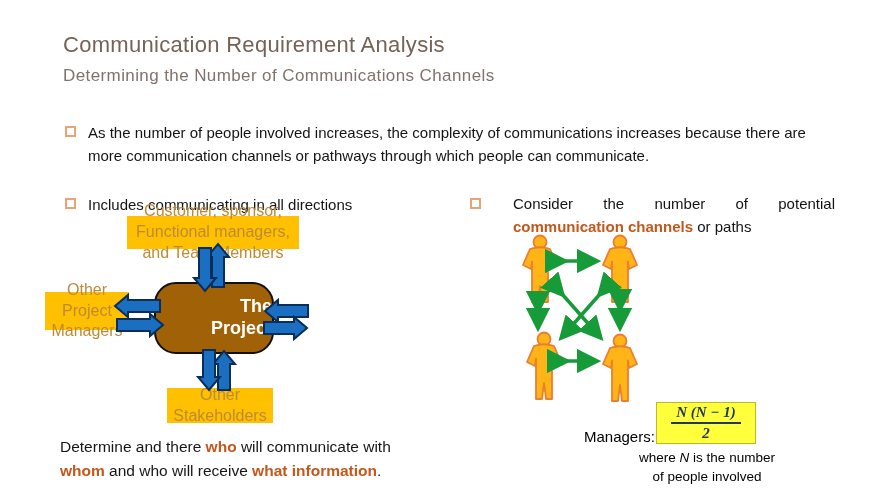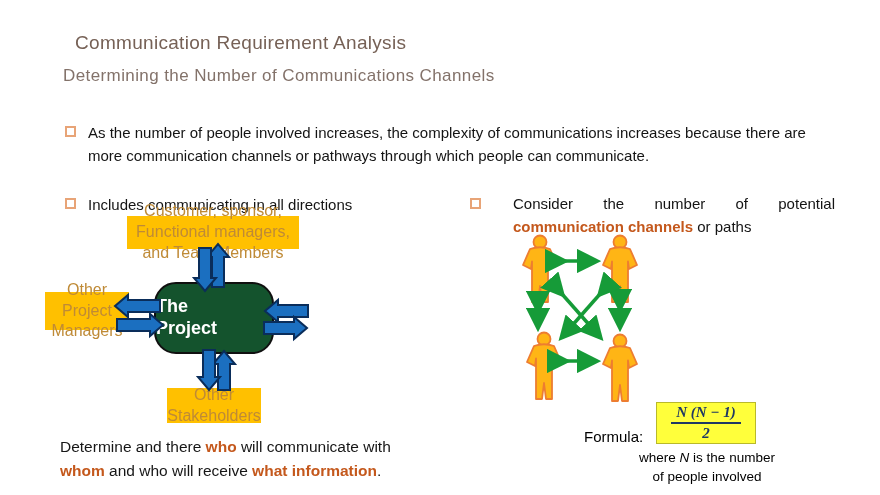--- a/index.html
+++ b/index.html
@@ -1,21 +1,21 @@
 <!DOCTYPE html>
 <html><head>
 <meta charset="utf-8">
 <style>
   html,body { margin:0; padding:0; background:#888; }
   .slide {
     position:relative; width:880px; height:495px; background:#ffffff;
     font-family:"Liberation Sans", sans-serif; overflow:hidden;
   }
   
-  .title { position:absolute; left:75px; top:32px; font-size:19px; color:#766156; letter-spacing:.3px; }
+  .title { position:absolute; left:63px; top:32px; font-size:22px; color:#766156; letter-spacing:.3px; }
   .subtitle { position:absolute; left:63px; top:66px; font-size:17px; color:#83726a; letter-spacing:.4px; }
 
   
   .bullet-sq { position:absolute; width:7px; height:7px; border:2px solid #e8a477; background:transparent; }
   .sq1 { left:65px; top:126px; }
   .sq2 { left:65px; top:198px; }
   .sq3 { left:470px; top:198px; }
   .body-text { color:#141414; font-size:15px; line-height:1.55; }
   .bullet1-text { position:absolute; left:88px; top:121px; width:752px; }
   .bullet2-text { position:absolute; left:88px; top:193px; }
@@ -25,25 +25,25 @@
 
   
   .obox {
     position:absolute; background:#ffc000; color:#bf8a36; font-size:16px; line-height:1.3;
     display:flex; align-items:center; justify-content:center; text-align:center; padding:2px;
     box-sizing:border-box;
   }
   .topbox { left:127px; top:216px; width:172px; height:33px; }
   .leftbox { left:45px; top:292px; width:84px; height:38px; }
   .rightbox { left:299px; top:303px; width:66px; height:36px; }
-  .bottombox { left:167px; top:388px; width:94px; height:35px; }
+  .bottombox { left:167px; top:388px; width:106px; height:35px; }
   .green-box {
     position:absolute; left:154px; top:282px; width:120px; height:72px;
-    background:#14532d; border:2.5px solid #101010; border-radius:22px; box-sizing:border-box;
-    display:flex; flex-direction:column; align-items:flex-start; justify-content:center;
+    background:#a16207; border:2.5px solid #101010; border-radius:22px; box-sizing:border-box;
+    display:flex; flex-direction:column; align-items:flex-end; justify-content:center;
     color:#ffffff; font-weight:bold; font-size:18px; line-height:1.2;
   }
   .diagram-arrows { position:absolute; left:0; top:210px; width:400px; height:225px; z-index:5; }
   .diagram-arrows polygon { fill:#1b6fc0; stroke:#0a2d5a; stroke-width:2; stroke-linejoin:miter; }
 
   
   .people-svg { position:absolute; left:505px; top:228px; width:180px; height:195px; }
   .person-shape { fill:#ffb515; stroke:#ed7d31; stroke-width:1.8; stroke-linejoin:round; }
   .chan { stroke:#169b38; stroke-width:3.5; }
 
@@ -122,21 +122,21 @@
     <use href="#person" x="22" y="104"></use>
     <use href="#person" x="98" y="106"></use>
     <line class="chan" x1="59" y1="33" x2="91" y2="33" marker-start="url(#ah)" marker-end="url(#ah)"></line>
     <line class="chan" x1="61" y1="133" x2="91" y2="133" marker-start="url(#ah)" marker-end="url(#ah)"></line>
     <line class="chan" x1="33" y1="82" x2="33" y2="99" marker-start="url(#ah)" marker-end="url(#ah)"></line>
     <line class="chan" x1="115" y1="80" x2="115" y2="99" marker-start="url(#ah)" marker-end="url(#ah)"></line>
     <line class="chan" x1="57" y1="66" x2="95" y2="109" marker-start="url(#ah)" marker-end="url(#ah)"></line>
     <line class="chan" x1="95" y1="66" x2="57" y2="109" marker-start="url(#ah)" marker-end="url(#ah)"></line>
   </svg>
 
-  <div class="formula-label">Formula:</div>
+  <div class="formula-label">Managers:</div>
   <div class="formula-box">
     <div class="frac-top">N (N − 1)</div>
     <div class="frac-bot">2</div>
   </div>
   <div class="formula-caption">
     <div><span>where </span><span class="it">N</span><span> is the number</span></div>
     <div>of people involved</div>
   </div>
 
   <div class="footer-text">

